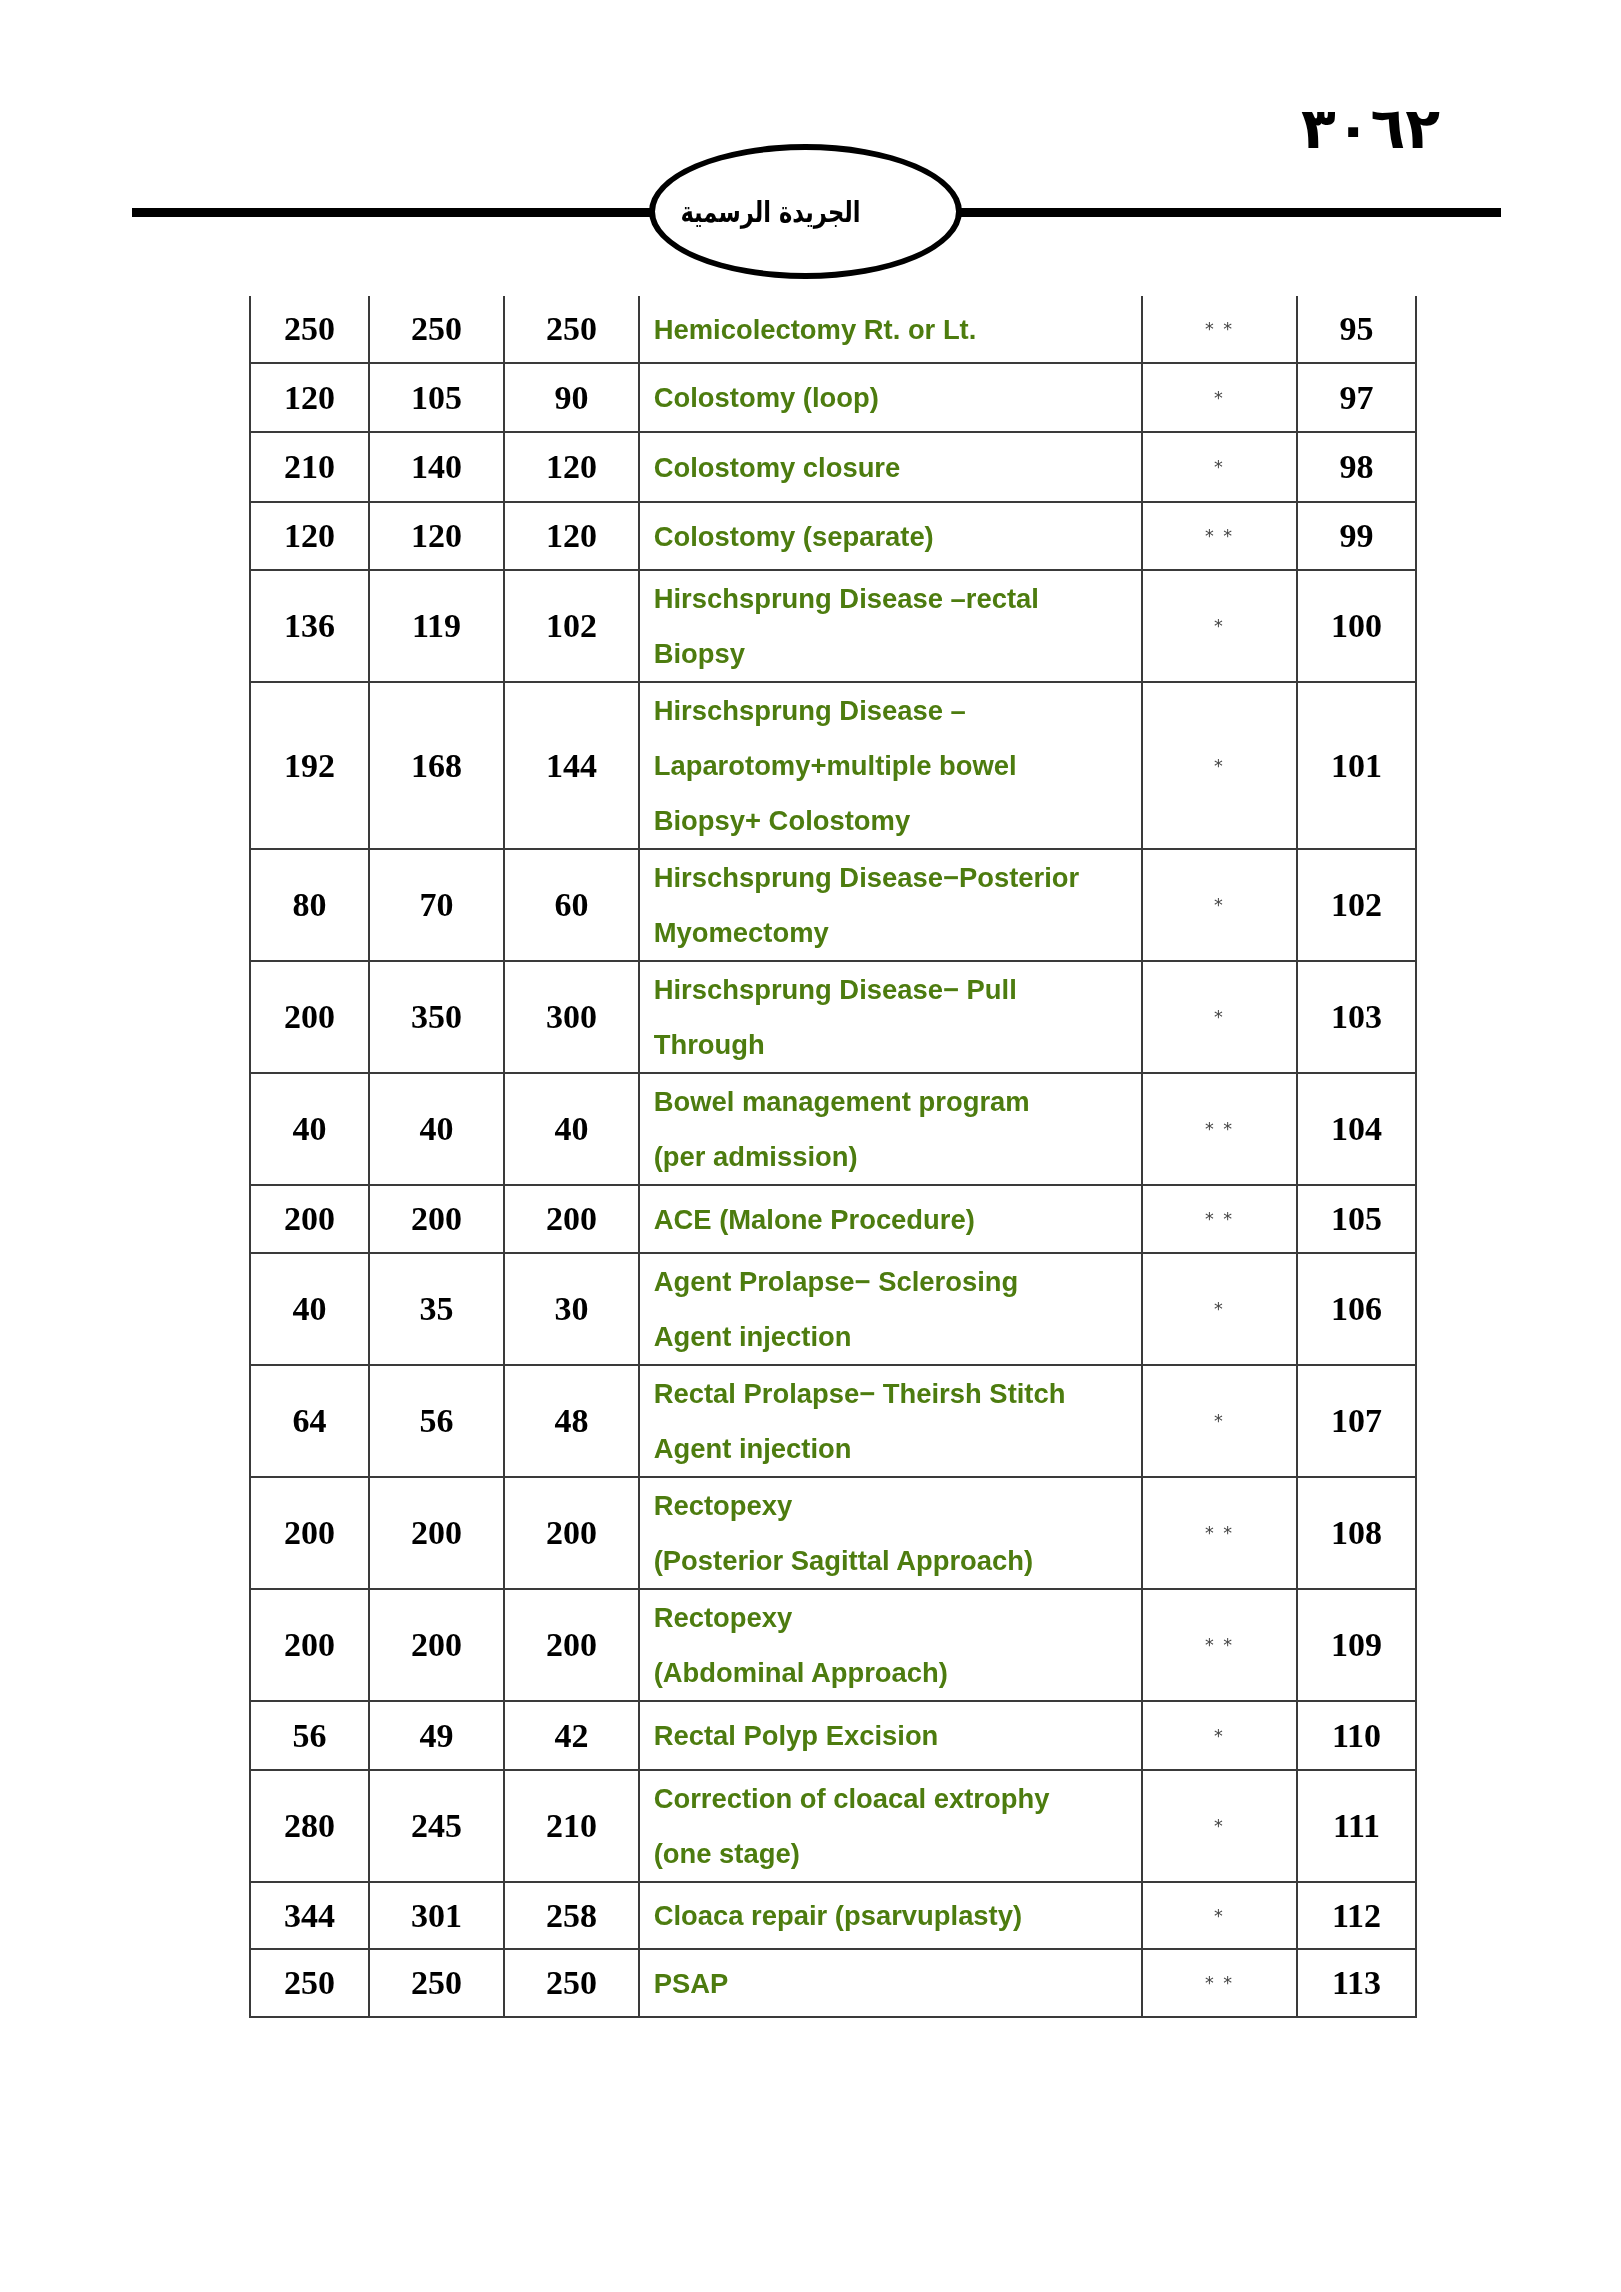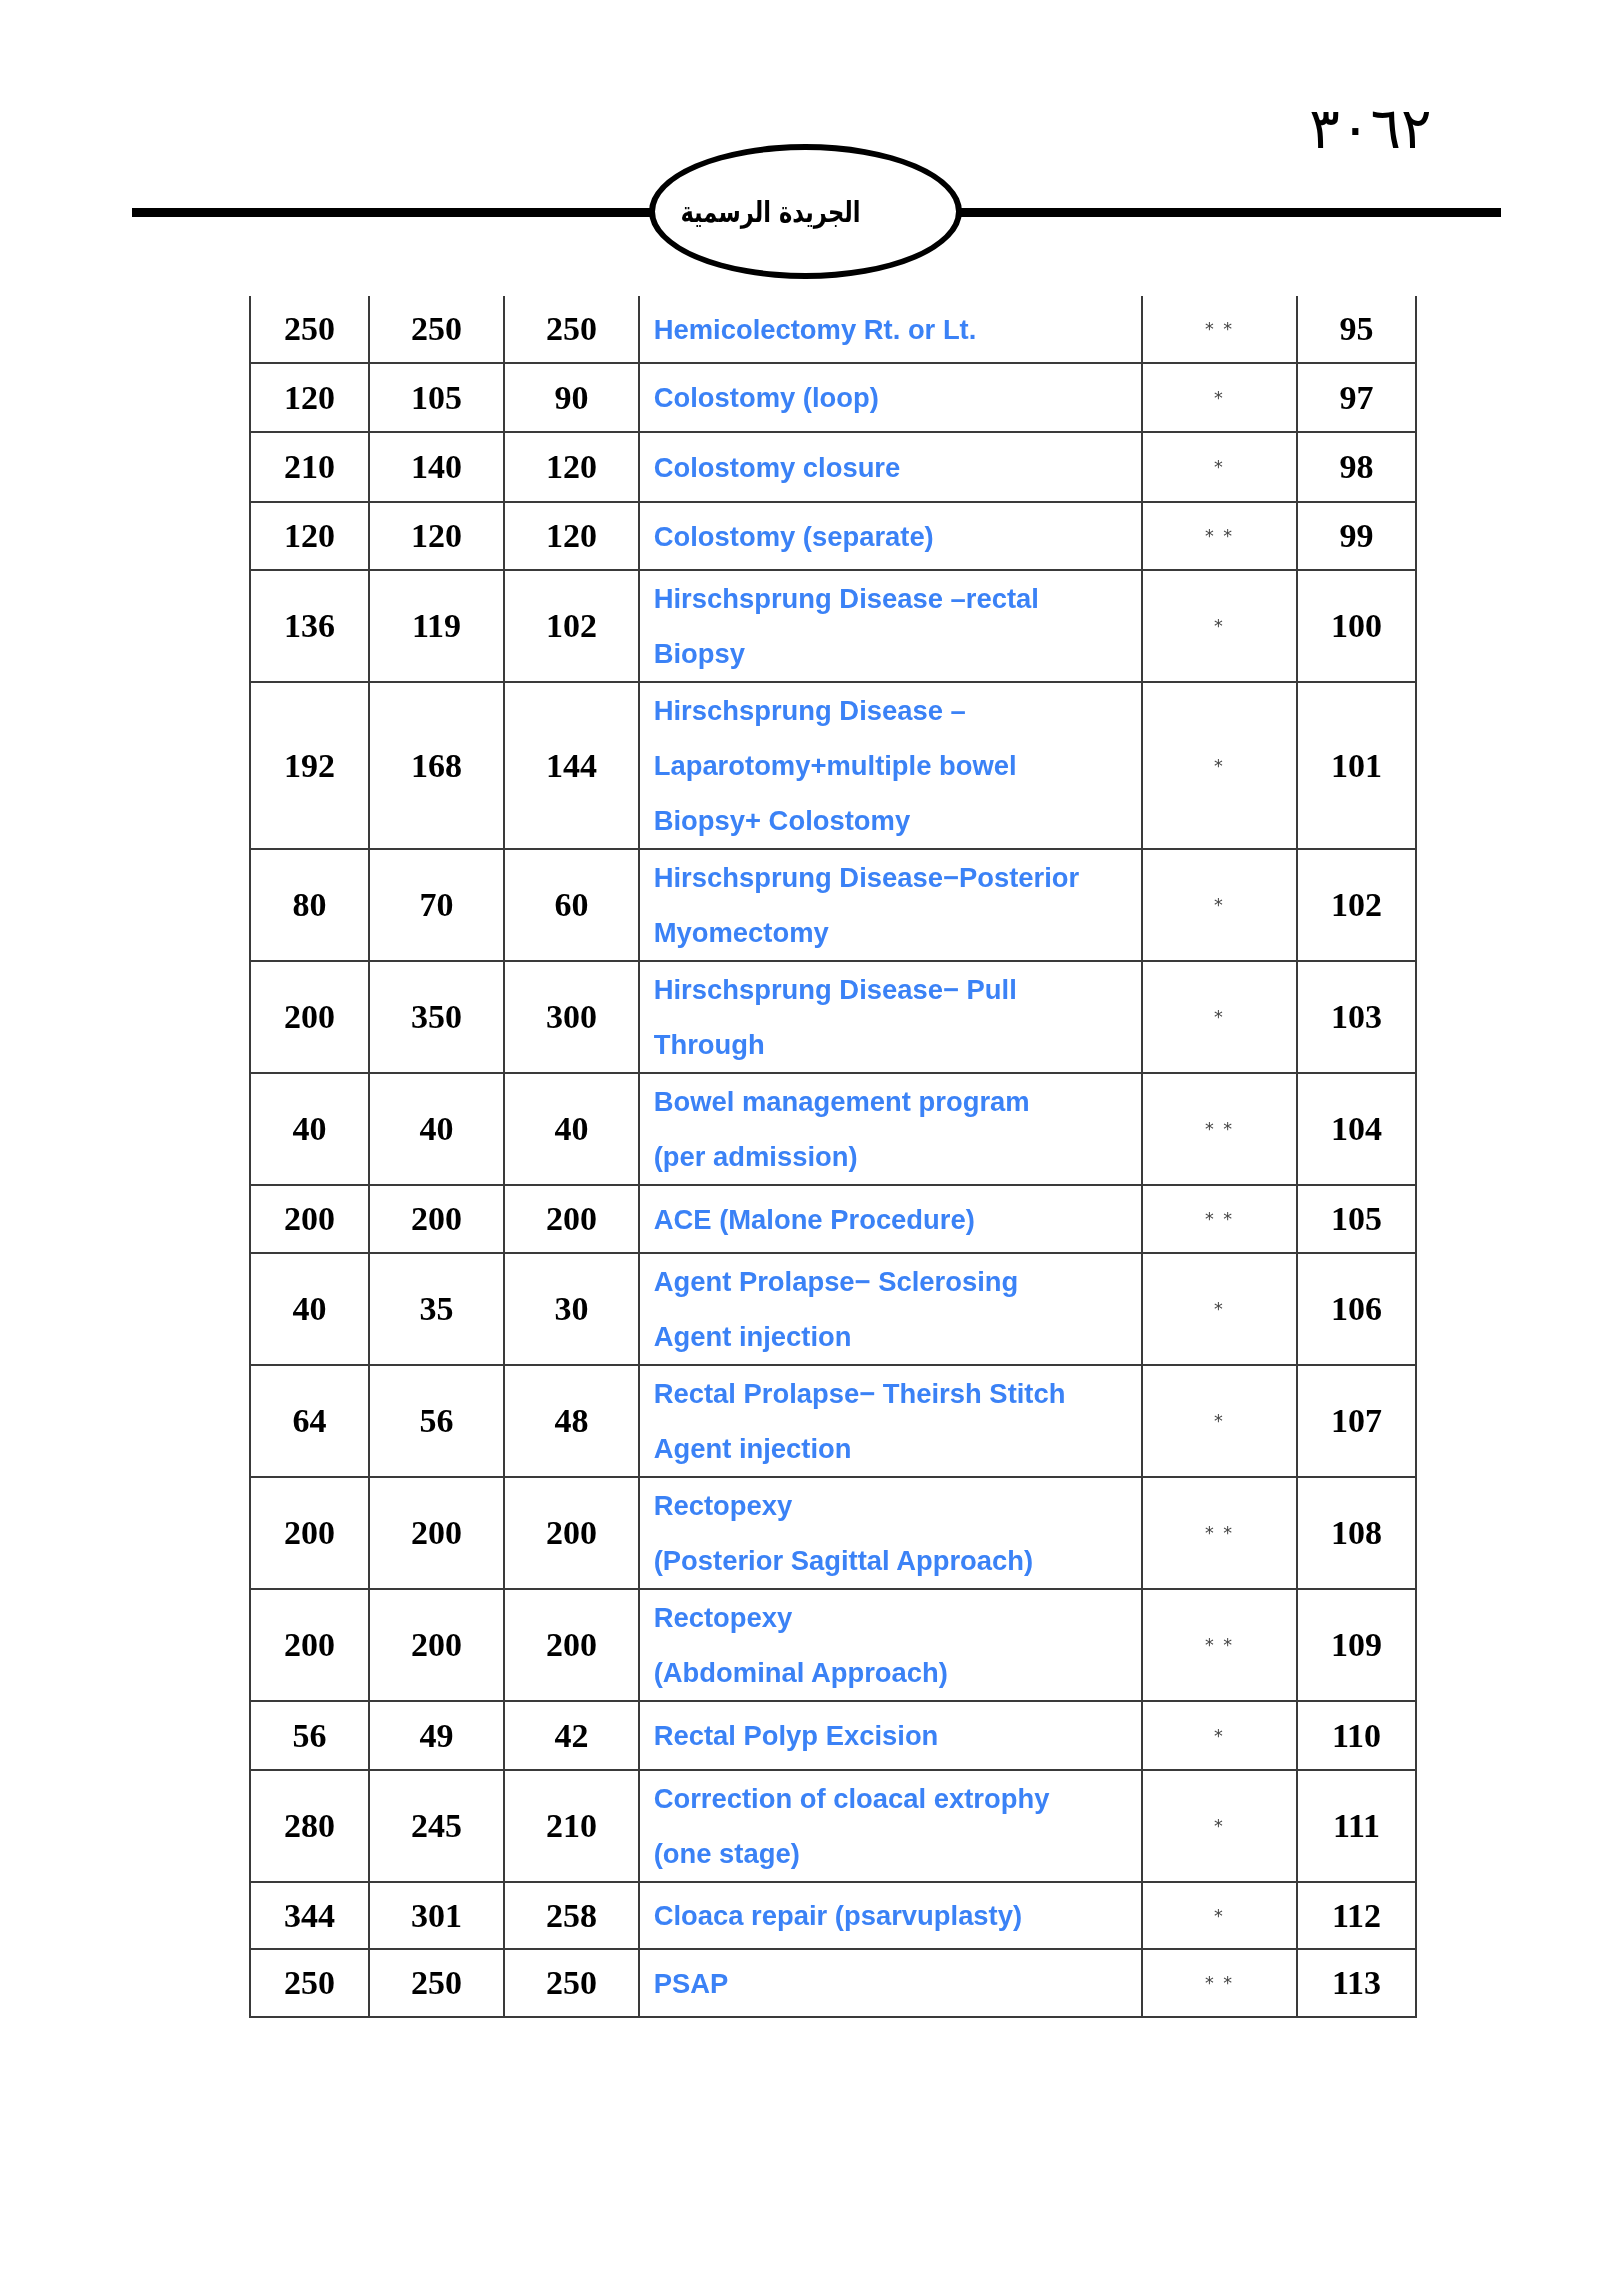--- a/index.html
+++ b/index.html
@@ -1,19 +1,19 @@
 <!DOCTYPE html>
 <html><head>
 <meta charset="utf-8">
 <style>
   html, body { margin: 0; padding: 0; background: #ffffff; }
   body { width: 1621px; height: 2293px; position: relative; overflow: hidden; }
   .page-number {
     position: absolute; left: 1292px; top: 94px; width: 157px; height: 69px;
-    font-family: "DejaVu Sans", sans-serif; font-weight: normal; font-size: 57px;
+    font-family: "DejaVu Sans", sans-serif; font-weight: bold; font-size: 57px;
     color: #000; text-align: center; line-height: 69px; letter-spacing: 9.8px;
     direction: rtl;
   }
   .header-rule {
     position: absolute; left: 132px; top: 208px; width: 1369px; height: 8.8px;
     background: #000;
   }
   .header-ellipse {
     position: absolute; left: 649px; top: 144px; width: 301px; height: 123px;
     border: 6.9px solid #000; border-radius: 50%; background: #fff;
@@ -30,21 +30,21 @@
   .fee-table td {
     border: 2px solid #3a3a3a; padding: 0; vertical-align: middle;
   }
   .fee-table tr:first-child td { border-top: none; }
   .num {
     font-family: "Liberation Serif", serif; font-weight: bold; font-size: 34px;
     text-align: center; color: #000;
   }
   .desc {
     font-family: "Liberation Sans", sans-serif; font-weight: bold; font-size: 27.4px;
-    color: #3b82f6; text-align: left; padding-left: 13.7px !important; line-height: 55px;
+    color: #4d7c0f; text-align: left; padding-left: 13.7px !important; line-height: 55px;
   }
   .mark {
     font-family: "DejaVu Sans", sans-serif; font-size: 17.6px; color: #444;
     text-align: center; letter-spacing: 2px;
   }
   .desc-line { display: block; white-space: nowrap; }
 </style>
 </head>
 <body>
 

